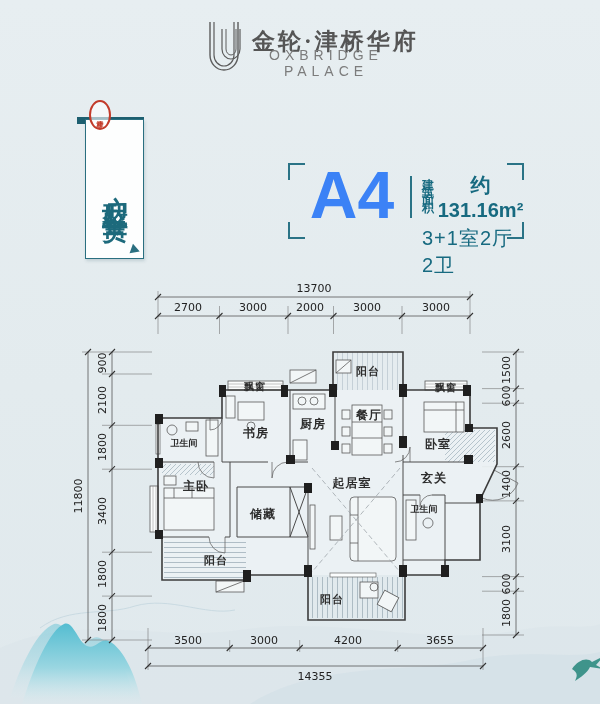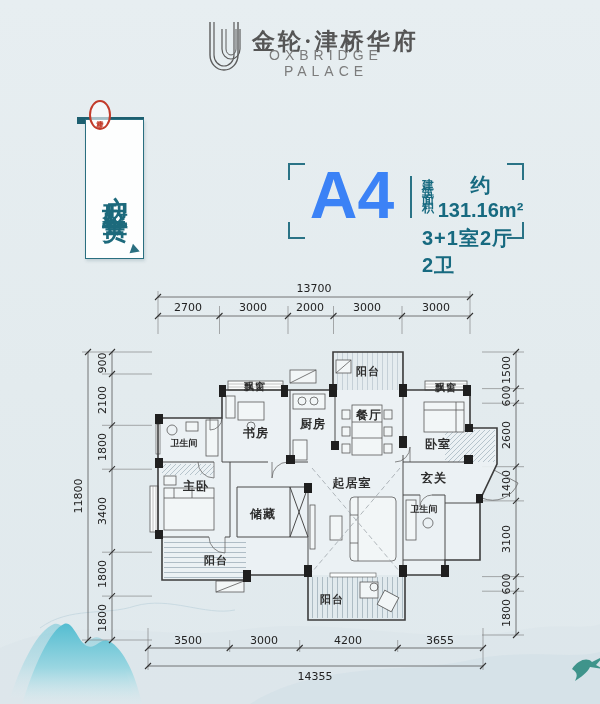--- a/index.html
+++ b/index.html
@@ -41,21 +41,21 @@
   .bk.bl{left:0;bottom:0;border-right:none;border-top:none;}
   .bk.br{right:0;bottom:0;border-left:none;border-top:none;}
   .unit-name{position:absolute;left:14px;top:-6px;width:100px;text-align:center;
       font-family:Liberation Sans, sans-serif;font-size:66px;font-weight:700;color:#3b82f6;}
   .unit-div{position:absolute;left:122px;top:13px;width:2px;height:42px;background:#2a7386;}
   .unit-info{position:absolute;left:134px;top:9px;}
   .info-line1{display:flex;align-items:center;}
   .area-label{font-size:12px;line-height:7.5px;font-weight:700;margin-right:1px;
       width:16px;word-break:break-all;}
   .area-val{font-size:20px;font-weight:700;letter-spacing:0px;text-align:center;}
-  .layout-val{font-size:20px;font-weight:700;margin-top:3px;letter-spacing:1px;}
+  .layout-val{font-size:20px;font-weight:400;margin-top:3px;letter-spacing:1px;}
 
   
   svg{position:absolute;left:0;top:0;}
   svg text{font-family:"DejaVu Sans",sans-serif;}
   .dim{font-size:11px;fill:#222;}
   .room{font-family:"Liberation Sans",sans-serif;font-weight:700;fill:#2d2d2d;
         letter-spacing:1px;font-size:12px;text-anchor:middle;}
   .room-s{font-size:9px;letter-spacing:0;}
   .room-m{font-size:11px;}
   .wall{stroke:#3c3c3c;stroke-width:1.6;fill:none;stroke-linecap:square;}

